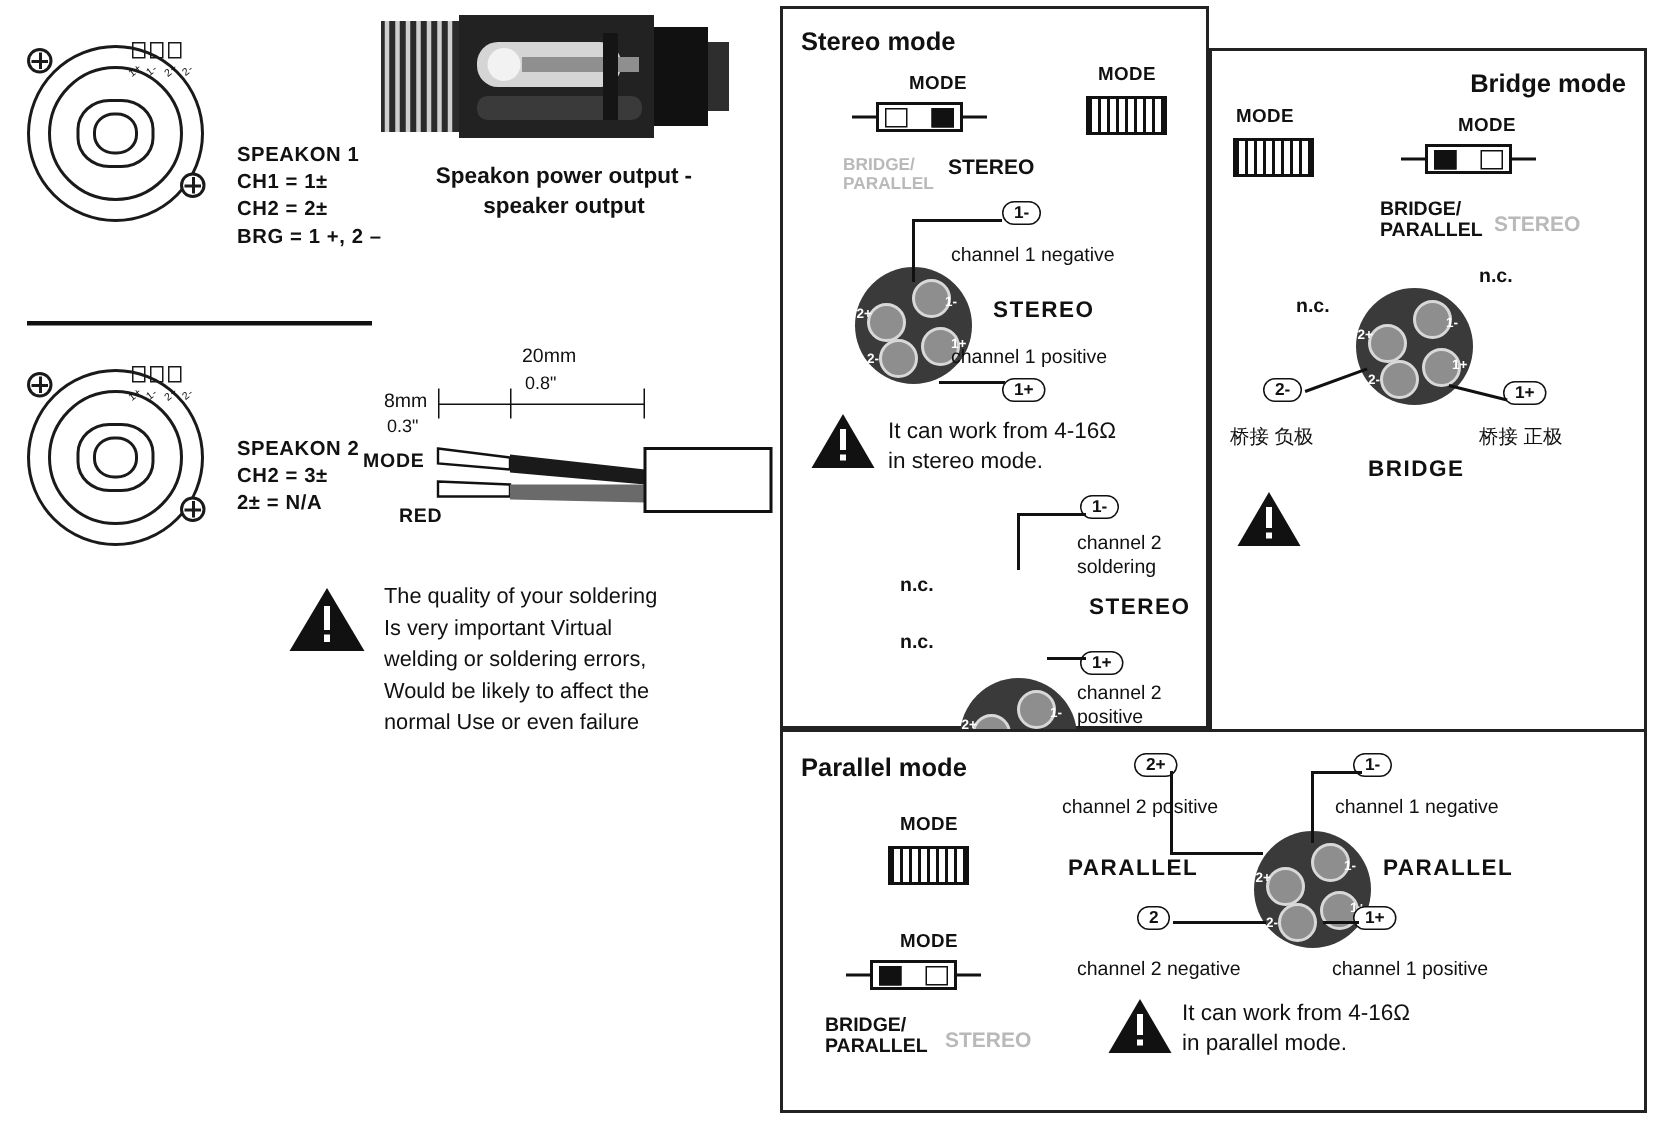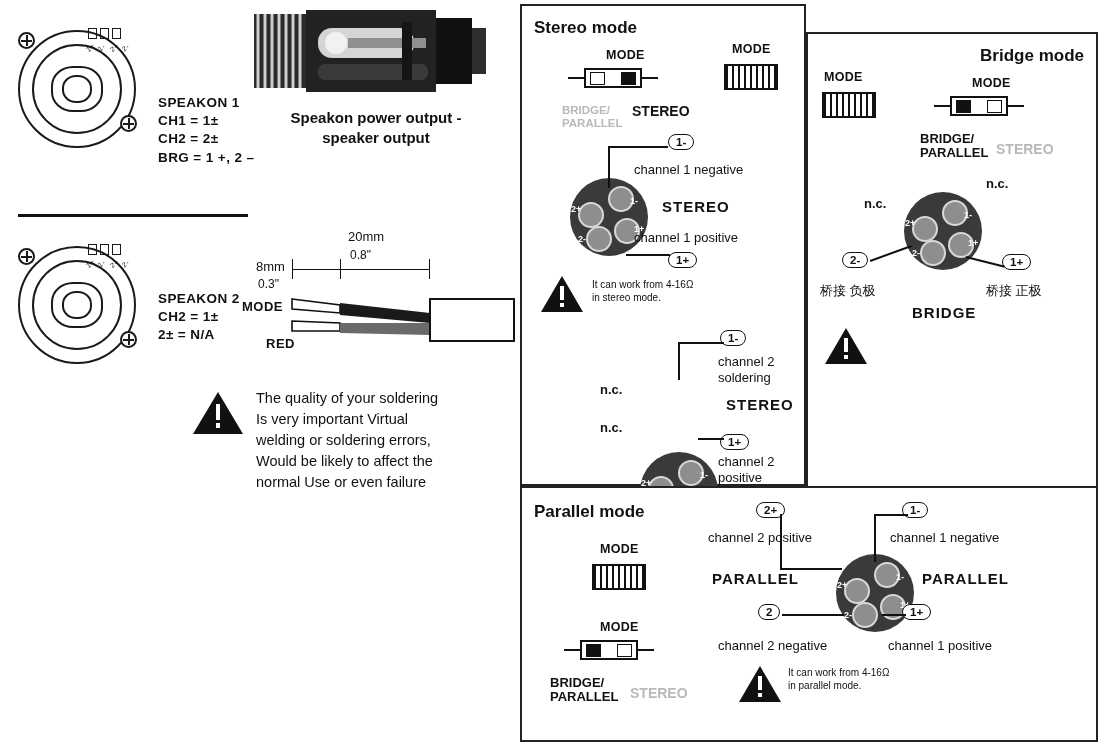--- a/index.html
+++ b/index.html
@@ -49,21 +49,21 @@
   .mode-cap{font-size:12.5px;font-weight:bold;letter-spacing:.3px;}
 
   
   .socket{position:relative;border-radius:50%;background:#3a3a3a;}
   .socket .pin{position:absolute;border-radius:50%;background:#8e8e8e;border:2px solid #d8d8d8;}
   .socket .pinlbl{position:absolute;font-size:9px;font-weight:bold;color:#fff;}
 
   .bubble{position:absolute;border:1.6px solid #111;border-radius:11px;background:#fff;font-size:11.5px;font-weight:bold;padding:1px 7px;}
   .leadline{position:absolute;background:#111;}
   .cap-word{font-size:15px;font-weight:bold;letter-spacing:1px;}
-  .note{font-size:10px;line-height:1.3;}
+  .note{font-size:15px;line-height:1.3;}
   .cn{font-size:13px;}
 </style>
 </head>
 <body>
 
 <div class="abs" style="left:10px;top:22px;">
   <div class="connector">
     <div class="conn-outer"></div>
     <div class="conn-mid"></div>
     <div class="conn-in"></div>
@@ -102,21 +102,21 @@
     <div class="tick" style="left:102px;top:6px;"></div>
     <div class="arrow-lbl" style="left:76px;top:22px;transform:rotate(-38deg);">1+</div>
     <div class="arrow-lbl" style="left:88px;top:22px;transform:rotate(-38deg);">1-</div>
     <div class="arrow-lbl" style="left:100px;top:22px;transform:rotate(-38deg);">2+</div>
     <div class="arrow-lbl" style="left:112px;top:22px;transform:rotate(-38deg);">2-</div>
   </div>
 </div>
 
 <div class="abs speakon-lbl" style="left:158px;top:290px;">
   <div>SPEAKON 2</div>
-  <div>CH2 = 1±</div>
+  <div>CH2 = 3±</div>
   <div>2± = N/A</div>
 </div>
 
 <div class="abs" style="left:252px;top:8px;">
   <svg width="248" height="86" viewBox="0 0 248 86">
     <rect x="2" y="6" width="52" height="74" fill="#2b2b2b"></rect>
     <g stroke="#cfcfcf" stroke-width="3">
       <line x1="6" y1="6" x2="6" y2="80"></line>
         <line x1="13" y1="6" x2="13" y2="80"></line>
       <line x1="20" y1="6" x2="20" y2="80"></line>

